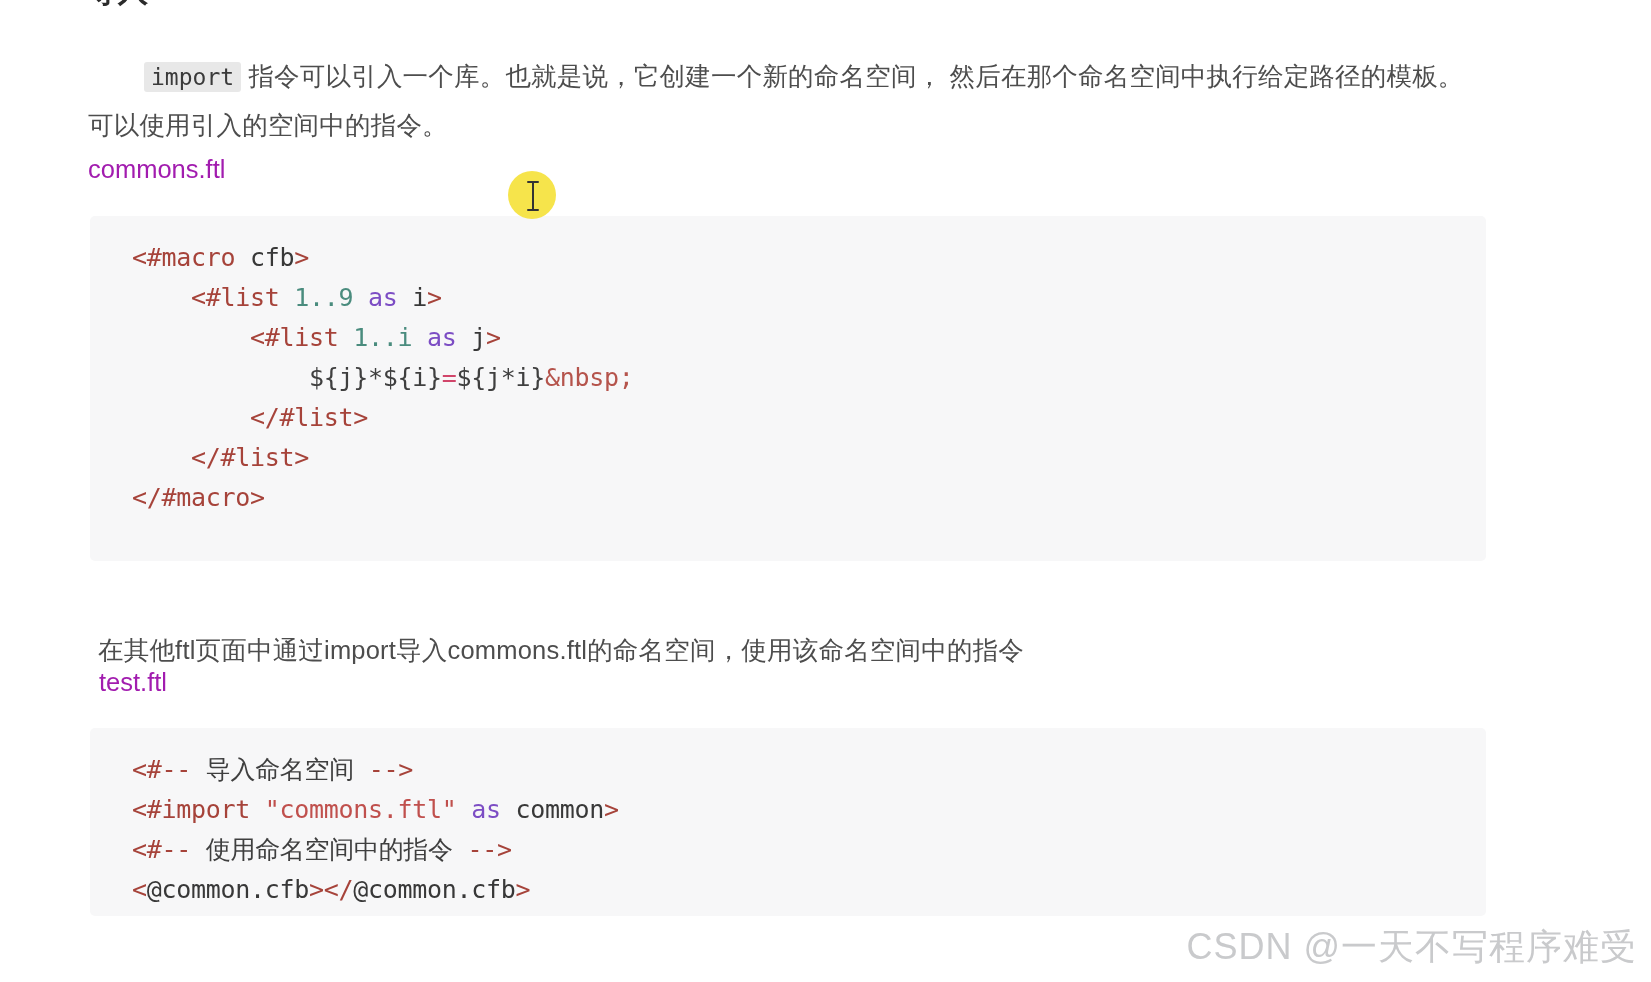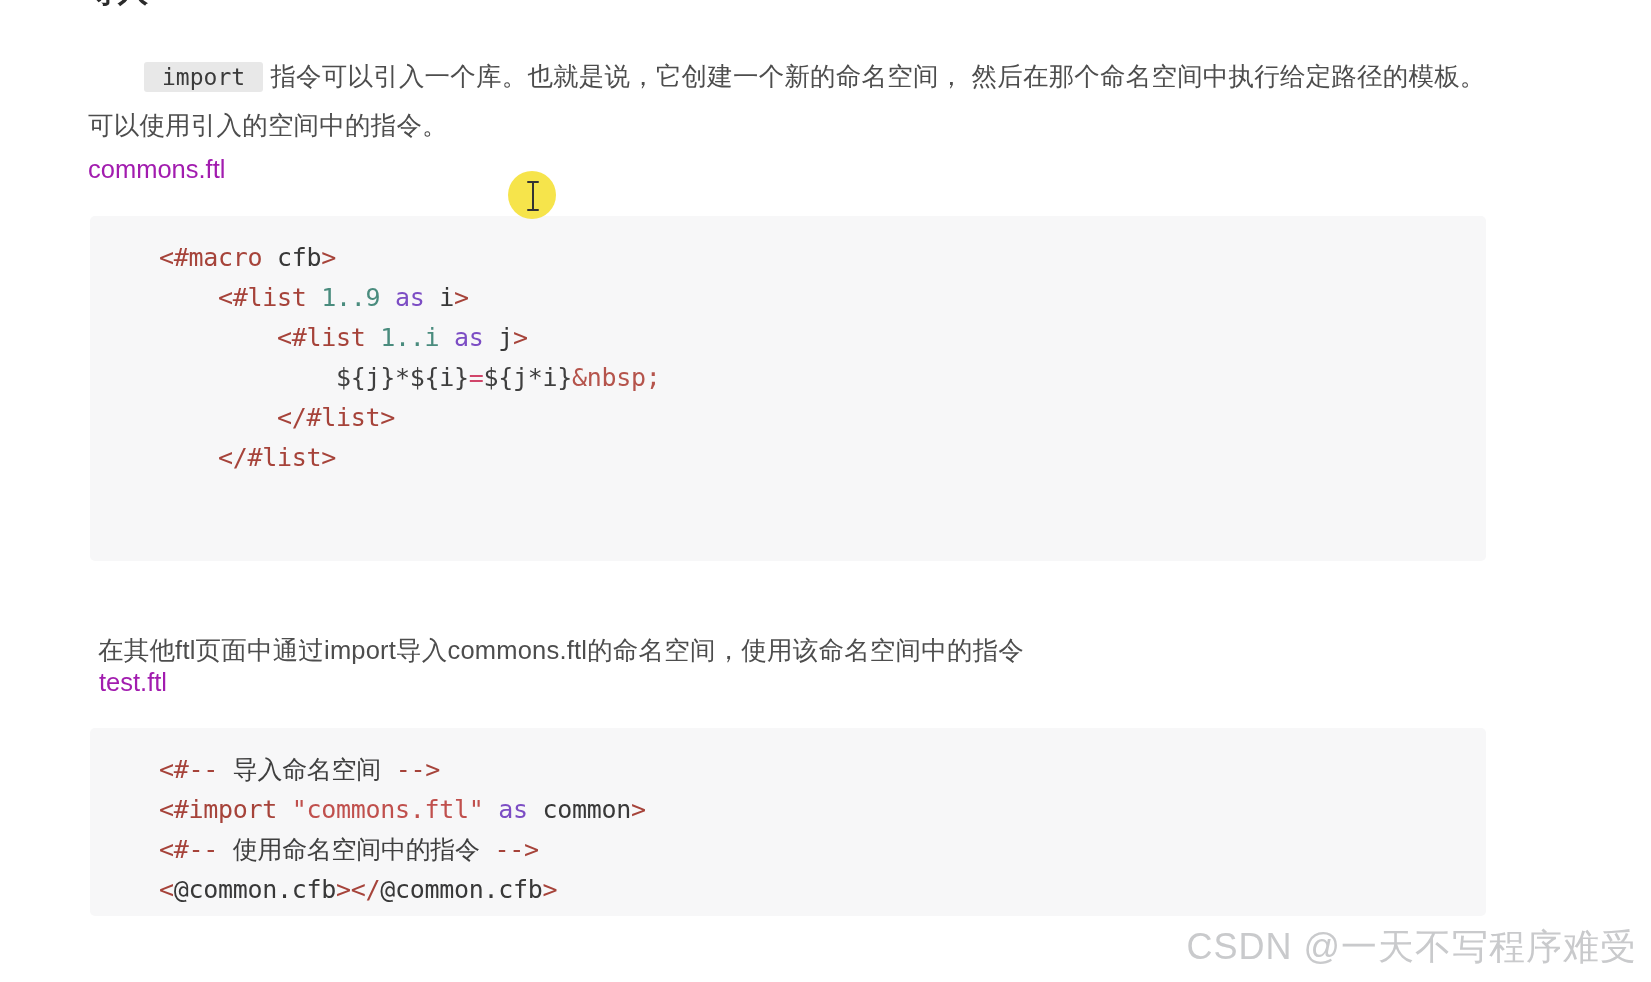--- a/index.html
+++ b/index.html
@@ -62,21 +62,21 @@
     top: 26px;
     width: 1400px;
     text-indent: 56px;
   }
 
   .code-inline {
     font-family: "DejaVu Sans Mono", "Liberation Mono", monospace;
     background: #e8e8e8;
     color: #3a3a3a;
     font-size: 23px;
-    padding: 2px 18px;
+    padding: 2px 7px;
     border-radius: 3px;
     letter-spacing: 0px;
     text-align: right;
   }
 
   .label-line {
     position: absolute;
     font-size: 25.5px;
     line-height: 34px;
     color: #a21caf;
@@ -111,21 +111,20 @@
     width: 1396px;
     height: 188px;
   }
   .codeline {
     font-family: "DejaVu Sans Mono", "Liberation Mono", monospace;
     font-size: 25px;
     line-height: 40px;
     white-space: pre;
     color: #3f3f3f;
     letter-spacing: -0.3px;
-    margin-left: 27px;
   }
   .tok-tag      { color: #a6433a; }
   .tok-name     { color: #383838; }
   .tok-kw       { color: #7c4dc4; }
   .tok-num      { color: #4a8c7e; }
   .tok-str      { color: #c0504d; }
   .tok-op       { color: #d1456a; }
   .tok-ent      { color: #b5544c; }
   .tok-comment  { color: #a6433a; }
   .tok-cn       { color: #3f3f3f; }
@@ -177,20 +176,21 @@
 
     <div class="label-line label-commons">commons.ftl</div>
 
     <div class="codeblock codeblock-1">
       <div class="codeline"><span class="tok-tag">&lt;#macro </span><span class="tok-name">cfb</span><span class="tok-tag">&gt;</span></div>
       <div class="codeline"><span class="tok-plain">    </span><span class="tok-tag">&lt;#list </span><span class="tok-num">1..9</span><span class="tok-plain"> </span><span class="tok-kw">as</span><span class="tok-name"> i</span><span class="tok-tag">&gt;</span></div>
       <div class="codeline"><span class="tok-plain">        </span><span class="tok-tag">&lt;#list </span><span class="tok-num">1..i</span><span class="tok-plain"> </span><span class="tok-kw">as</span><span class="tok-name"> j</span><span class="tok-tag">&gt;</span></div>
       <div class="codeline"><span class="tok-plain">            ${j}*${i}</span><span class="tok-op">=</span><span class="tok-plain">${j*i}</span><span class="tok-ent">&amp;nbsp;</span></div>
       <div class="codeline"><span class="tok-plain">        </span><span class="tok-tag">&lt;/#list&gt;</span></div>
       <div class="codeline"><span class="tok-plain">    </span><span class="tok-tag">&lt;/#list&gt;</span></div>
+      <div class="codeline"><span class="tok-tag">&lt;/#macro&gt;</span></div>
     </div>
 
     <p class="para para-middle">在其他ftl页面中通过import导入commons.ftl的命名空间，使用该命名空间中的指令</p>
 
     <div class="label-line label-test">test.ftl</div>
 
     <div class="codeblock codeblock-2">
       <div class="codeline"><span class="tok-comment">&lt;#-- </span><span class="tok-cn">导入命名空间</span><span class="tok-comment"> --&gt;</span></div>
       <div class="codeline"><span class="tok-tag">&lt;#import </span><span class="tok-str">"commons.ftl"</span><span class="tok-plain"> </span><span class="tok-kw">as</span><span class="tok-name"> common</span><span class="tok-tag">&gt;</span></div>
       <div class="codeline"><span class="tok-comment">&lt;#-- </span><span class="tok-cn">使用命名空间中的指令</span><span class="tok-comment"> --&gt;</span></div>

